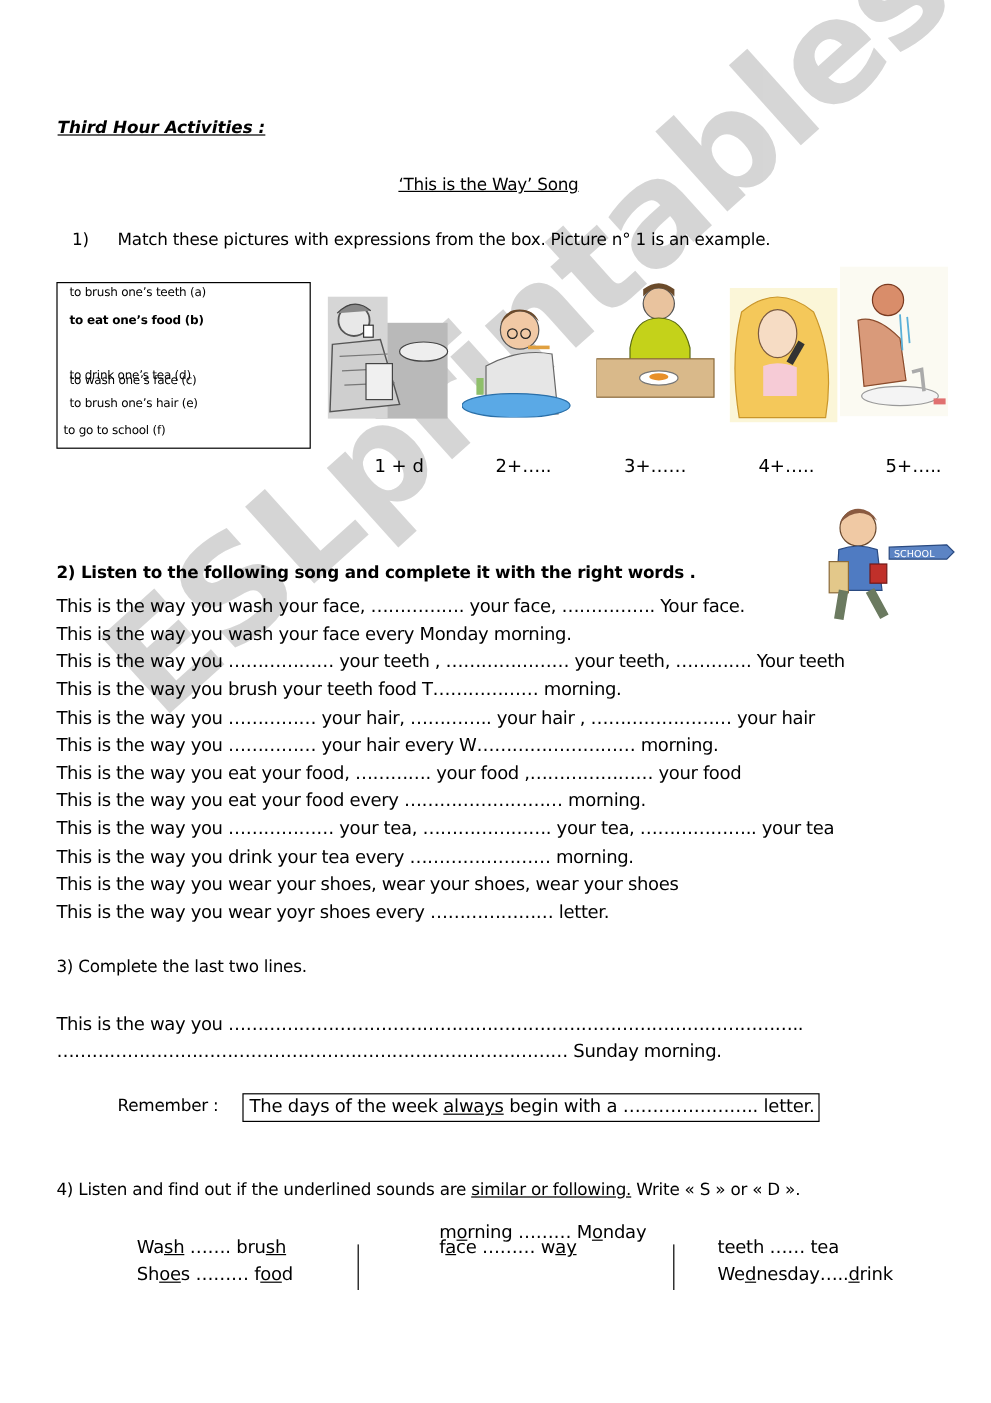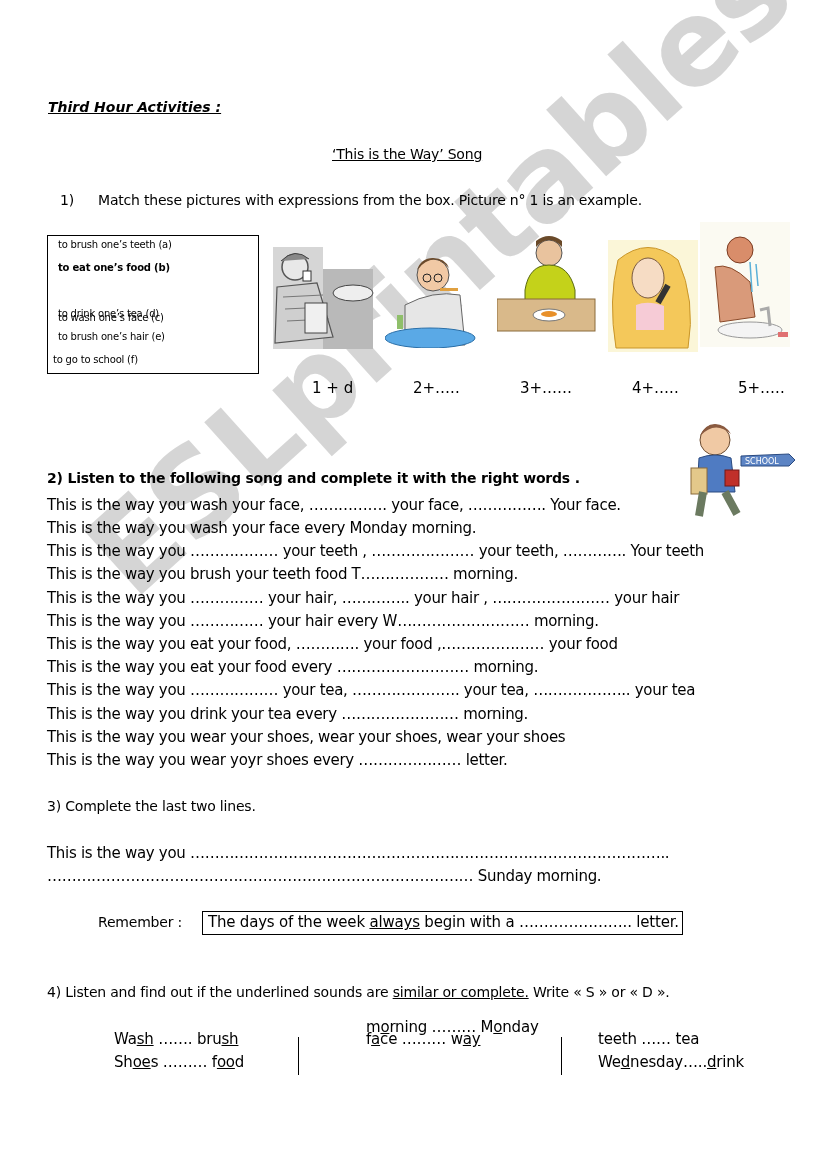--- a/index.html
+++ b/index.html
@@ -142,21 +142,21 @@
 <div class="song-line" style="top:728px;">This is the way you wear your shoes, wear your shoes,  wear your shoes</div>
 <div class="song-line" style="top:751px;">This is the way you wear yoyr shoes every ………………… letter.</div>
 
 <div class="abs t" style="left:47px; top:798px;">3)  Complete the last two lines.</div>
 <div class="song-line" style="top:844px;">This is the way you ……………………………………………………………………………………..</div>
 <div class="song-line" style="top:867px;">…………………………………………………………………………… Sunday morning.</div>
 
 <div class="abs t" style="left:98px; top:914px;">Remember :</div>
 <div id="remember-box"><span>The days of the week </span><span class="u">always</span><span> begin with a ………………….. letter.</span></div>
 
-<div class="abs t" style="left:47px; top:984px;"><span>4)  Listen and find out if the underlined sounds are </span><span class="u">similar or complete.</span><span> Write « S » or « D ».</span></div>
+<div class="abs t" style="left:47px; top:984px;"><span>4)  Listen and find out if the underlined sounds are </span><span class="u">similar or following.</span><span> Write « S » or « D ».</span></div>
 
 <div class="pair" style="left:114px; top:1030px;"><span>Wa</span><span style="text-decoration: underline;">sh</span><span> …….  bru</span><span style="text-decoration: underline;">sh</span></div>
 <div class="pair" style="left:114px; top:1053px;"><span>Sh</span><span style="text-decoration: underline;">oe</span><span>s ……… f</span><span style="text-decoration: underline;">oo</span><span>d</span></div>
 <div class="divider" style="left:298px; top:1037px; height:38px;"></div>
 <div class="pair" style="left:366px; top:1030px;"><span>f</span><span style="text-decoration: underline;">a</span><span>ce ……… w</span><span style="text-decoration: underline;">ay</span></div>
 <div class="pair" style="left:366px; top:1018px;"><span> m</span><span style="text-decoration: underline;">o</span><span>rning ……… M</span><span style="text-decoration: underline;">o</span><span>nday</span></div>
 <div class="divider" style="left:561px; top:1037px; height:38px;"></div>
 <div class="pair" style="left:598px; top:1030px;"><span> teeth …… tea</span></div>
 <div class="pair" style="left:598px; top:1053px;"><span>We</span><span style="text-decoration: underline;">d</span><span>nesday…..</span><span style="text-decoration: underline;">d</span><span>rink</span></div>
 

